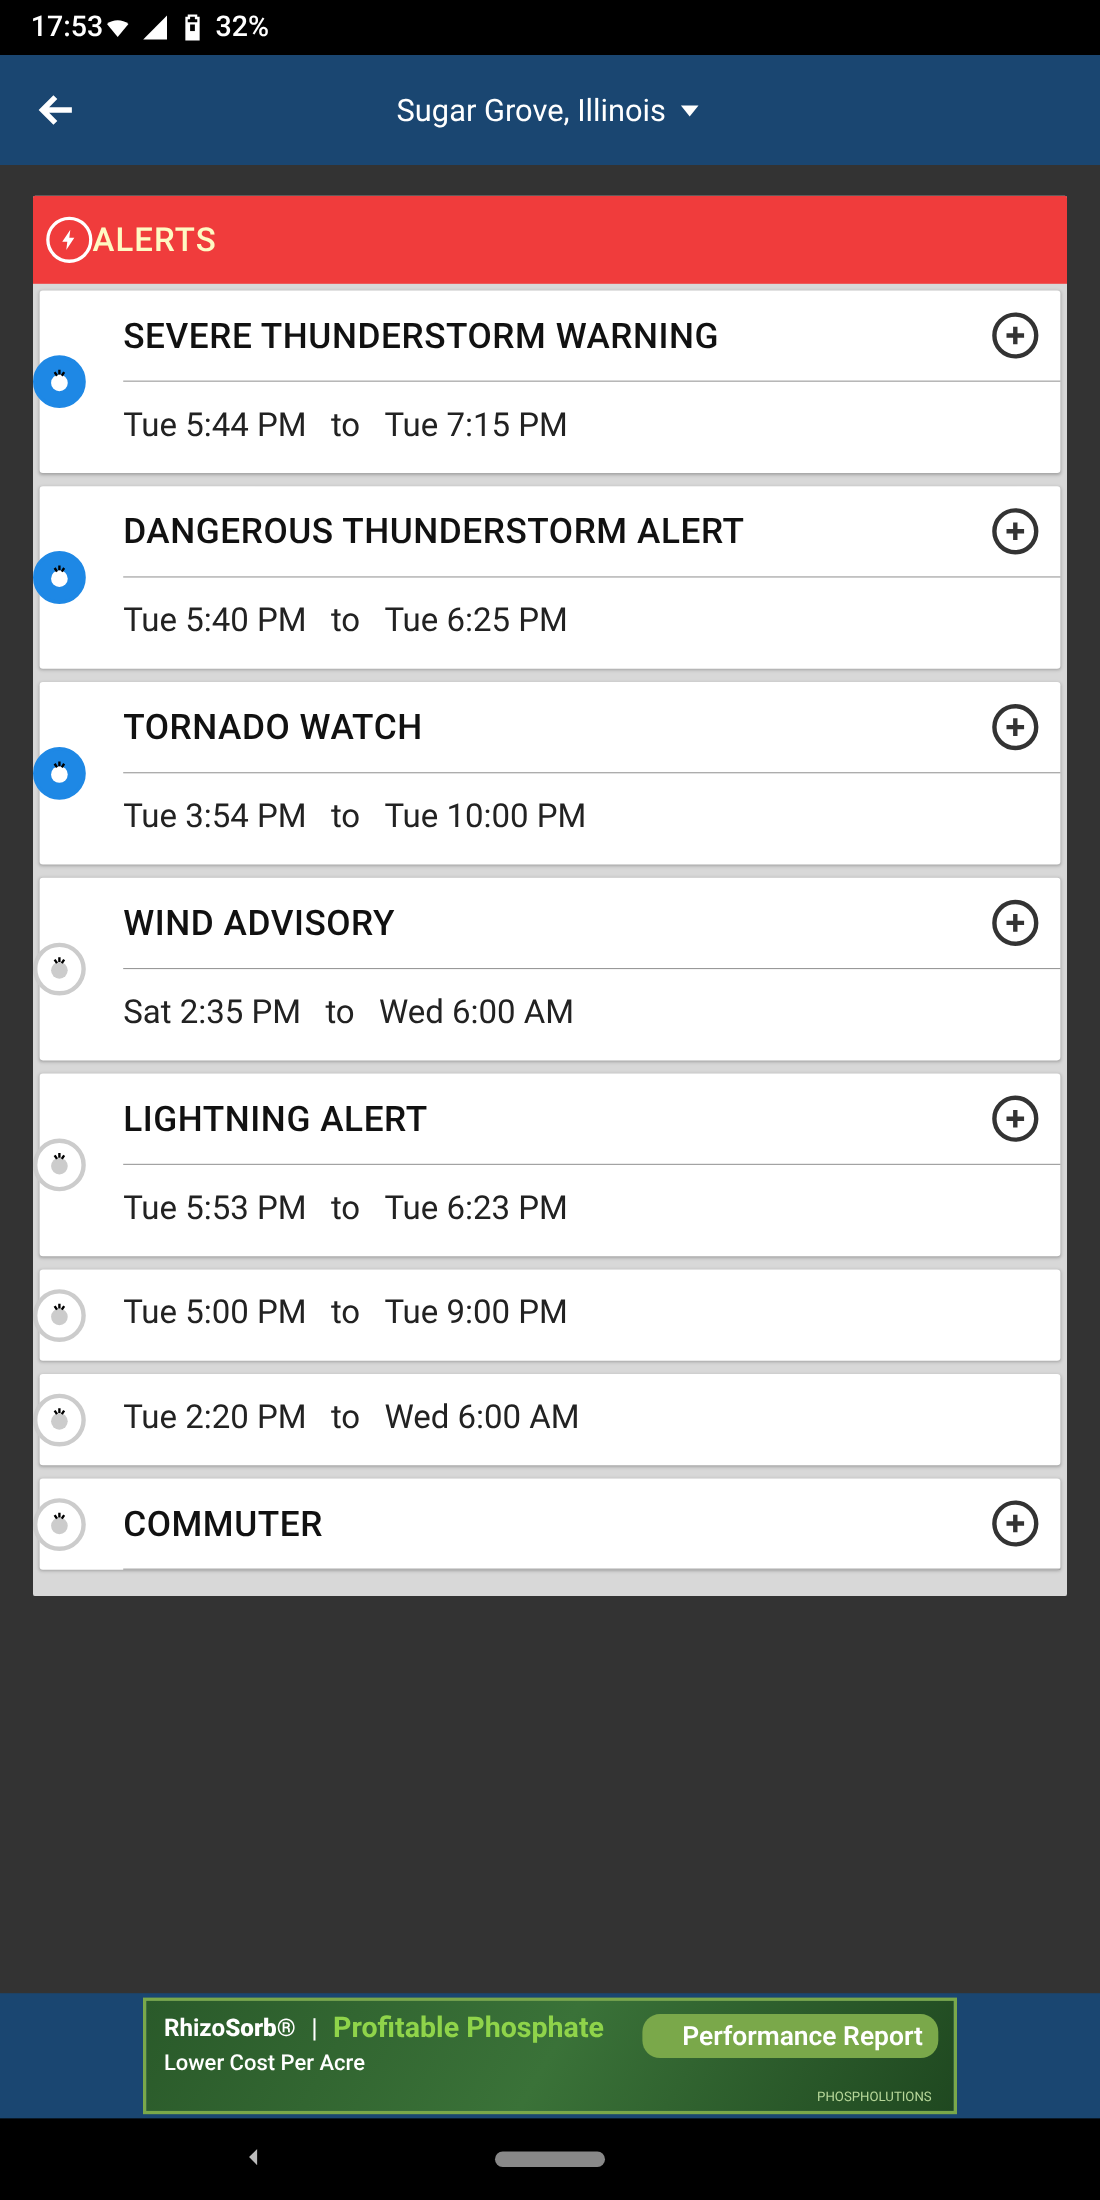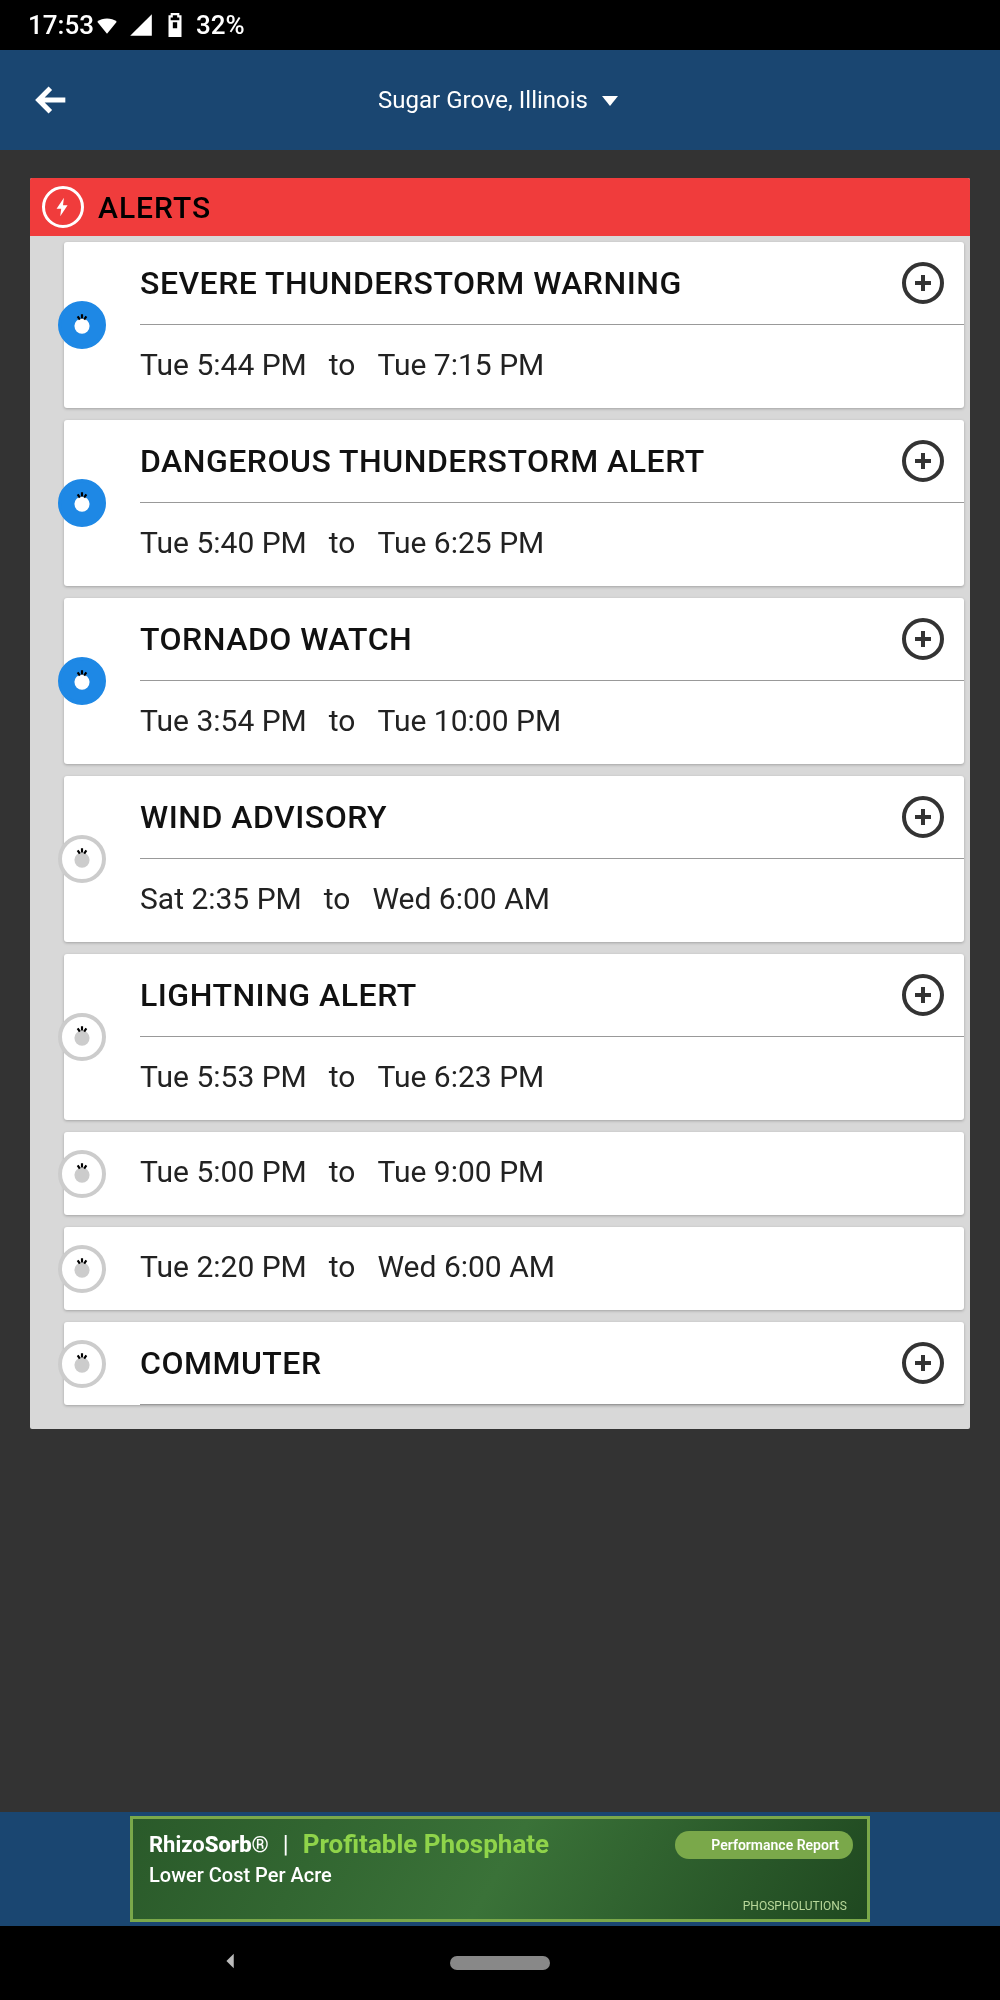--- a/index.html
+++ b/index.html
@@ -32,55 +32,54 @@
   .back-btn { width: 48px; height: 48px; display:flex; align-items:center; justify-content:center; }
   .back-btn svg { width: 40px; height: 40px; stroke: #fff; fill: none; stroke-width: 3; }
   .location-wrap {
     flex: 1;
     display: flex;
     justify-content: center;
     align-items: center;
     gap: 10px;
     margin-left: -48px; 
   }
-  .location-wrap span { color: #fff; font-size: 24px; font-weight: 400; }
+  .location-wrap span { color: #fff; font-size: 28px; font-weight: 400; }
   .location-wrap svg { width: 24px; height: 24px; fill: #fff; }
 
   
   .main {
     background: #333;
     height: 1762px;
     padding: 28px 0 0 0;
     overflow: hidden;
   }
   .alerts-container {
     margin: 0 30px;
     background: #d8d8d8;
     border-radius: 2px;
     overflow: hidden;
   }
   .alerts-header {
     background: #f03c3c;
-    color: #000000;
-    height: 58px;
-    display: flex;
-    align-items: center;
-    gap: 14px;
+    color: #fef9c3;
+    height: 80px;
+    display: flex;
+    align-items: center;
     padding: 0 12px;
     font-size: 30px;
     font-weight: 500;
     letter-spacing: 1px;
   }
   .alerts-header .bolt {
     width: 42px; height: 42px; border: 3px solid #fff; border-radius: 50%;
     display:flex; align-items:center; justify-content:center;
   }
   .alerts-header .bolt svg { width: 22px; height: 22px; fill: #fff; }
 
-  .cards { padding: 6px 6px 12px 6px; margin-left: 28px; }
+  .cards { padding: 6px 6px 12px 6px; }
   .card {
     background: #fff;
     border-radius: 3px;
     margin-bottom: 12px;
     box-shadow: 0 1px 3px rgba(0,0,0,0.25);
     position: relative;
     padding-left: 76px;
   }
   .card-icon {
     position: absolute;
@@ -141,21 +140,21 @@
     justify-content: flex-start;
   }
   .ad .line1 { display:flex; align-items:center; gap:14px; }
   .ad .brand { color:#fff; font-size:22px; font-weight:700; }
   .ad .brand b { font-weight: 900; }
   .ad .sep { color:#fff; font-size:24px; }
   .ad .headline { color:#8fd44a; font-size:26px; font-weight:700; }
   .ad .sub { color:#fff; font-size:20px; font-weight:500; margin-top:4px; }
   .ad .cta {
     position:absolute; right:14px; top:12px;
-    background:#7aa84a; color:#fff; font-size:14px; font-weight:600;
+    background:#7aa84a; color:#fff; font-size:24px; font-weight:600;
     padding:6px 14px; border-radius:16px;
     display:flex; align-items:center; gap:6px;
   }
   .ad .cta svg { width:16px; height:16px; fill:#fff; }
   .ad .tag { position:absolute; right:20px; bottom:6px; color:#b8d89a; font-size:12px; }
 
   .nav-bar {
     background: #000;
     height: 74px;
     display:flex;

